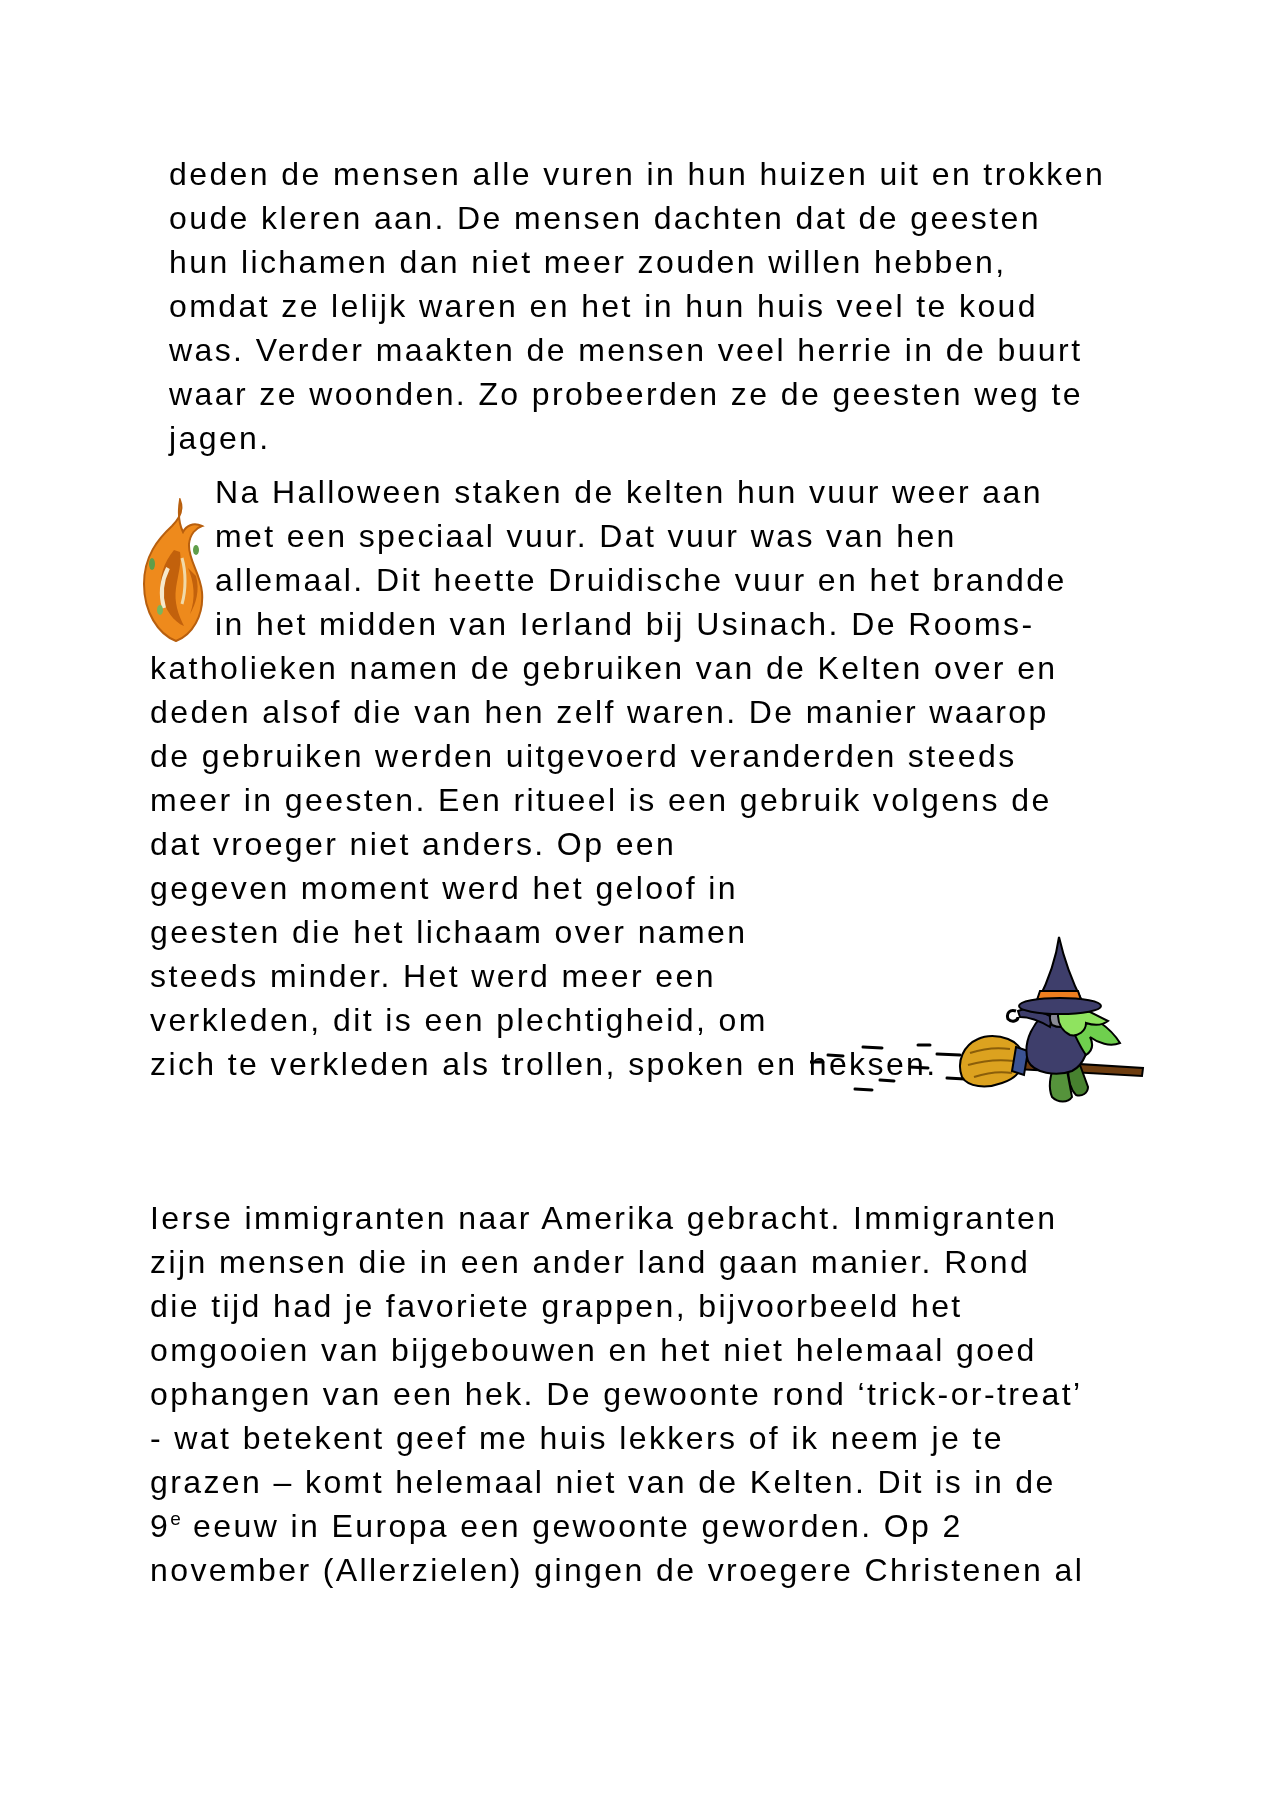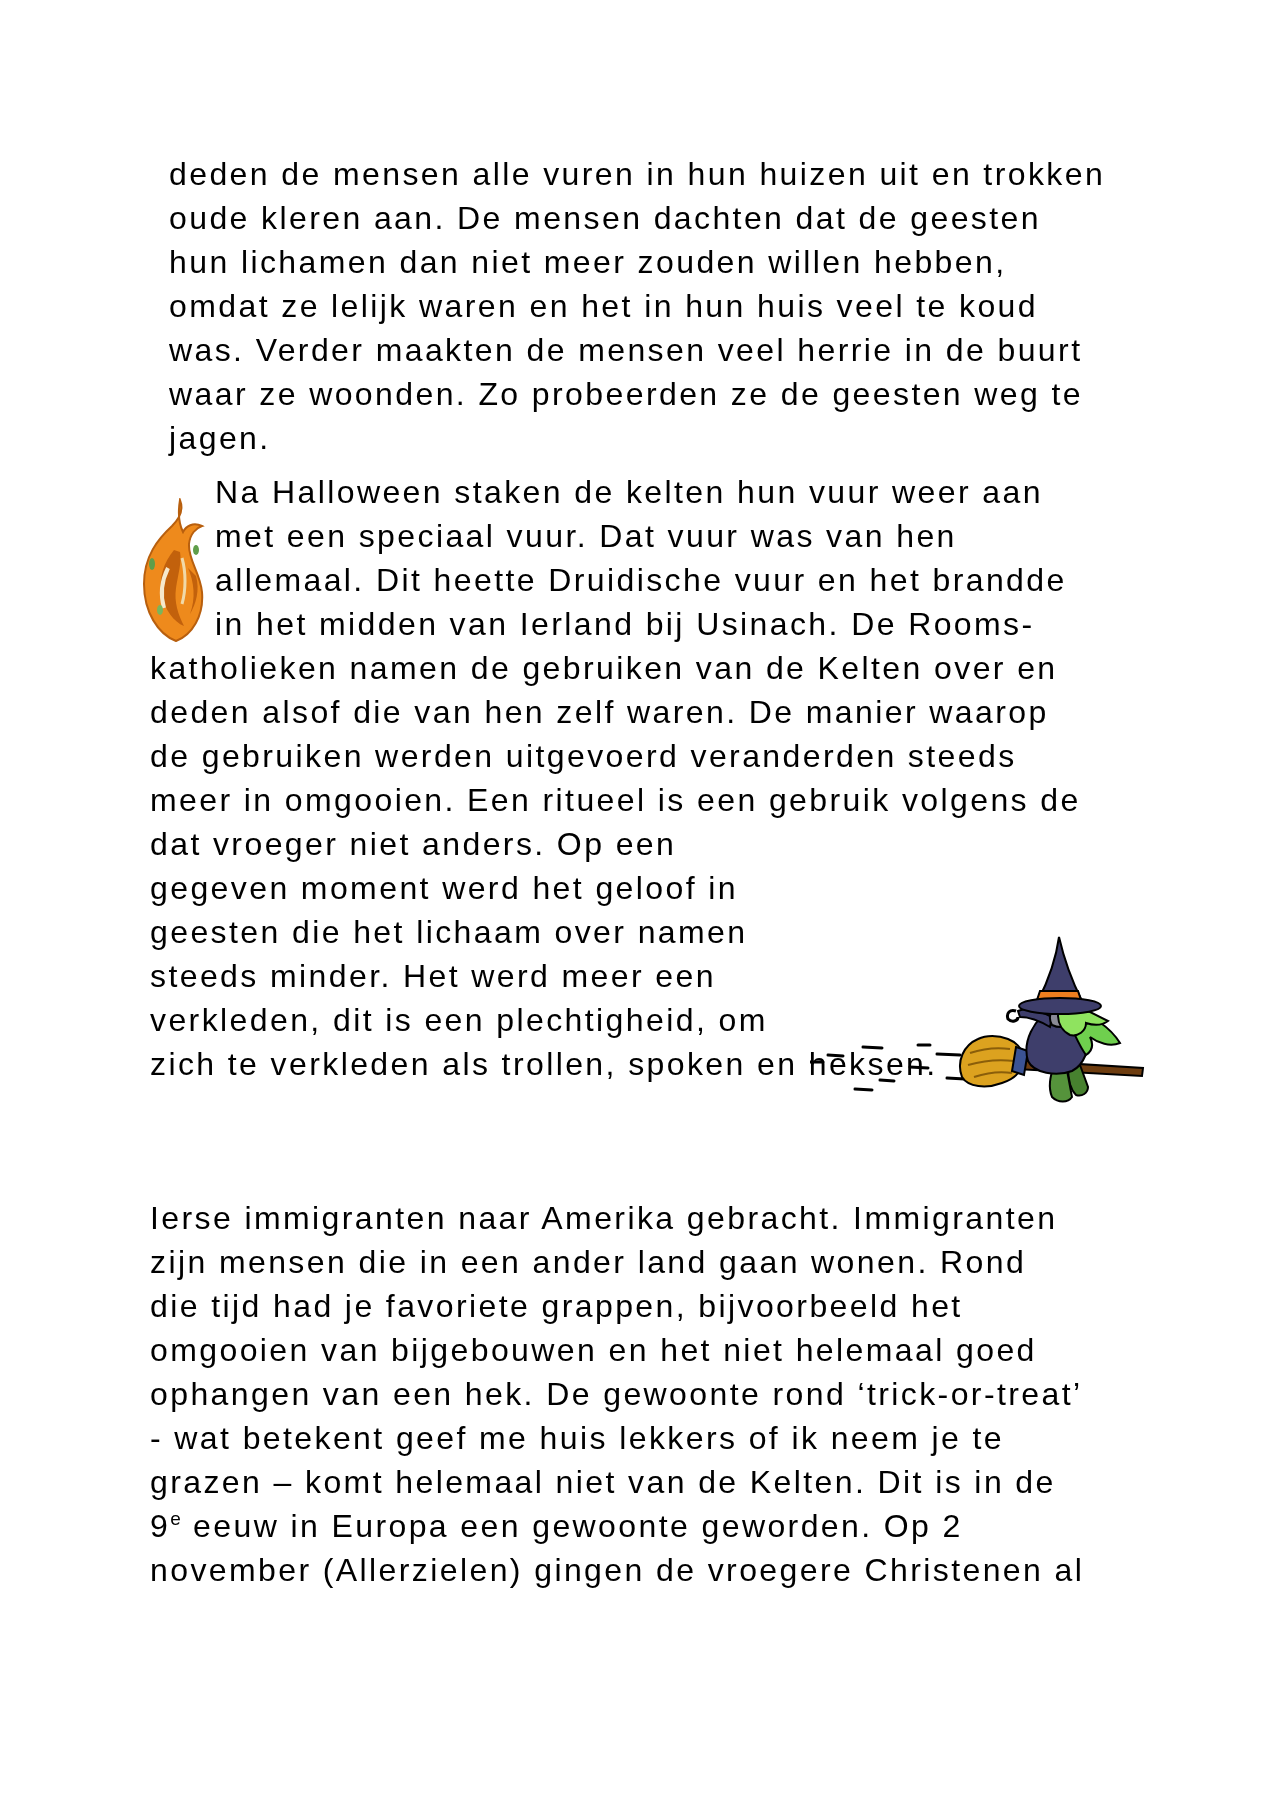--- a/index.html
+++ b/index.html
@@ -66,21 +66,21 @@
   </div>
 
   <div class="para" id="para2">
     <div class="line indent">Na Halloween staken de kelten hun vuur weer aan</div>
     <div class="line indent">met een speciaal vuur. Dat vuur was van hen</div>
     <div class="line indent">allemaal. Dit heette Druidische vuur en het brandde</div>
     <div class="line indent">in het midden van Ierland bij Usinach. De Rooms-</div>
     <div class="line">katholieken namen de gebruiken van de Kelten over en</div>
     <div class="line">deden alsof die van hen zelf waren. De manier waarop</div>
     <div class="line">de gebruiken werden uitgevoerd veranderden steeds</div>
-    <div class="line">meer in omgooien. Een ritueel is een gebruik volgens de</div>
+    <div class="line">meer in geesten. Een ritueel is een gebruik volgens de</div>
     <div class="line">dat vroeger niet anders. Op een</div>
     <div class="line">gegeven moment werd het geloof in</div>
     <div class="line">geesten die het lichaam over namen</div>
     <div class="line">steeds minder. Het werd meer een</div>
     <div class="line">verkleden, dit is een plechtigheid, om</div>
     <div class="line">zich te verkleden als trollen, spoken en heksen.</div>
   </div>
 
   <div class="witch-img">
     <svg viewBox="0 0 345 175">
@@ -122,21 +122,21 @@
       <path d="M249,4 C246,26 238,48 228,68 L272,68 C262,48 254,26 249,4 Z" fill="#3e3e6b" stroke="#000" stroke-width="2"></path>
 
       <path d="M230,58 L268,58 L272,70 L226,70 Z" fill="#ef7f1f" stroke="#000" stroke-width="2"></path>
 
       <ellipse cx="250" cy="73" rx="41" ry="8" fill="#3e3e6b" stroke="#000" stroke-width="2"></ellipse>
     </svg>
   </div>
 
   <div class="para" id="para3">
     <div class="line">Ierse immigranten naar Amerika gebracht. Immigranten</div>
-    <div class="line">zijn mensen die in een ander land gaan wonen. Rond</div>
+    <div class="line">zijn mensen die in een ander land gaan manier. Rond</div>
     <div class="line">die tijd had je favoriete grappen, bijvoorbeeld het</div>
     <div class="line">omgooien van bijgebouwen en het niet helemaal goed</div>
     <div class="line">ophangen van een hek. De gewoonte rond ‘trick-or-treat’</div>
     <div class="line">- wat betekent geef me huis lekkers of ik neem je te</div>
     <div class="line">grazen – komt helemaal niet van de Kelten. Dit is in de</div>
     <div class="line"><span>9</span><sup class="ord">e</sup><span> eeuw in Europa een gewoonte geworden. Op 2</span></div>
     <div class="line">november (Allerzielen) gingen de vroegere Christenen al</div>
   </div>
 
 </div>

